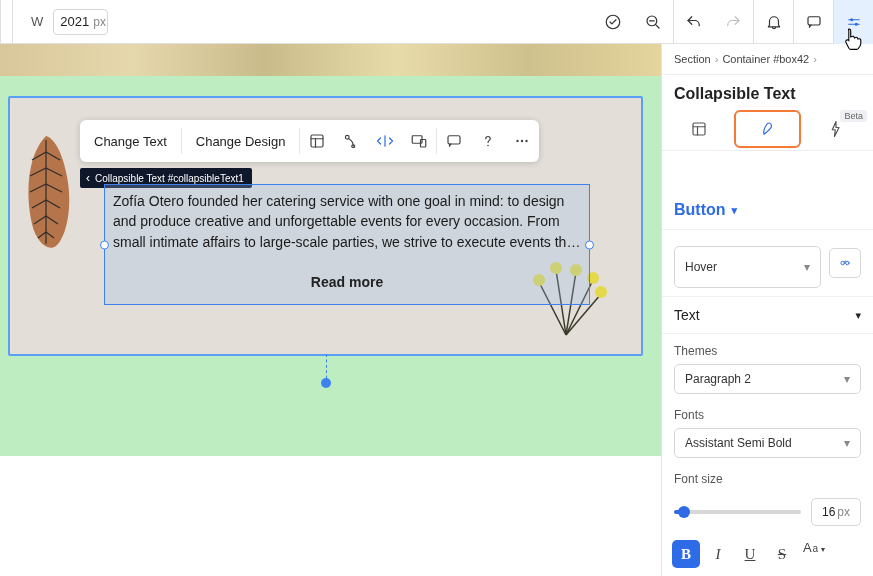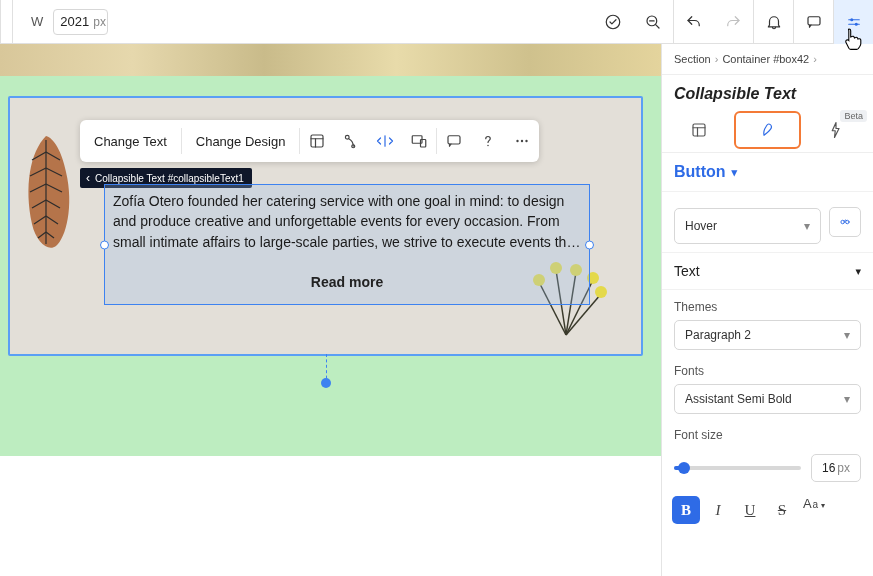--- a/index.html
+++ b/index.html
@@ -152,21 +152,21 @@
   }
   .breadcrumb {
     padding:9px 12px; border-bottom:1px solid #eee;
     color:#444; font-size:11px;
     display:flex; align-items:center; gap:4px;
   }
   .breadcrumb .chev { color:#999; cursor:pointer; }
   .breadcrumb span.c { cursor:pointer; }
 
   .panel-title {
-    padding:10px 12px 4px 12px; font-weight:700; font-size:16px;font-style:italic;
+    padding:10px 12px 4px 12px; font-weight:700; font-size:16px;
   }
 
   .mode-tabs {
     display:flex; border-bottom:1px solid #eee; height:46px; align-items:center;
     position:relative;
     padding:0 6px;
     gap:4px;
   }
   .mode-tab {
     flex:1; height:38px; display:flex; align-items:center; justify-content:center;
@@ -179,30 +179,30 @@
   }
   .beta-badge {
     position:absolute; right:6px; top:3px; font-size:9px;
     background:#eef0f3; color:#666; padding:1px 4px; border-radius:3px;
   }
 
   .panel-section { padding:10px 12px; }
   .design-q { color:#777; font-size:13px; margin-bottom:6px; }
   .design-target {
     color:#2e6be6; font-weight:700; font-size:16px;
-    display:flex; align-items:center; gap:6px; cursor:pointer;
+    display:flex; align-items:center; gap:6px; cursor:pointer;margin-top:40px;
   }
   .design-target .dd { font-size:11px; }
 
   .state-row {
     display:flex; gap:8px; padding:8px 12px; align-items:center;
     border-top:1px solid #f1f1f1; border-bottom:1px solid #f1f1f1;
   }
   .state-select {
-    flex:1; height:36px; border:1px solid #d7d7d7; border-radius:5px;
+    flex:1; height:42px; border:1px solid #d7d7d7; border-radius:5px;
     display:flex; align-items:center; padding:0 10px; justify-content:space-between;
     font-size:12px; color:#333; cursor:pointer;margin-top:8px;
   }
   .reset-btn {
     width:32px; height:30px; border:1px solid #d7d7d7; border-radius:5px;
     display:flex; align-items:center; justify-content:center; color:#2e6be6; cursor:pointer;
   }
 
   .acc-header {
     display:flex; align-items:center; justify-content:space-between;

